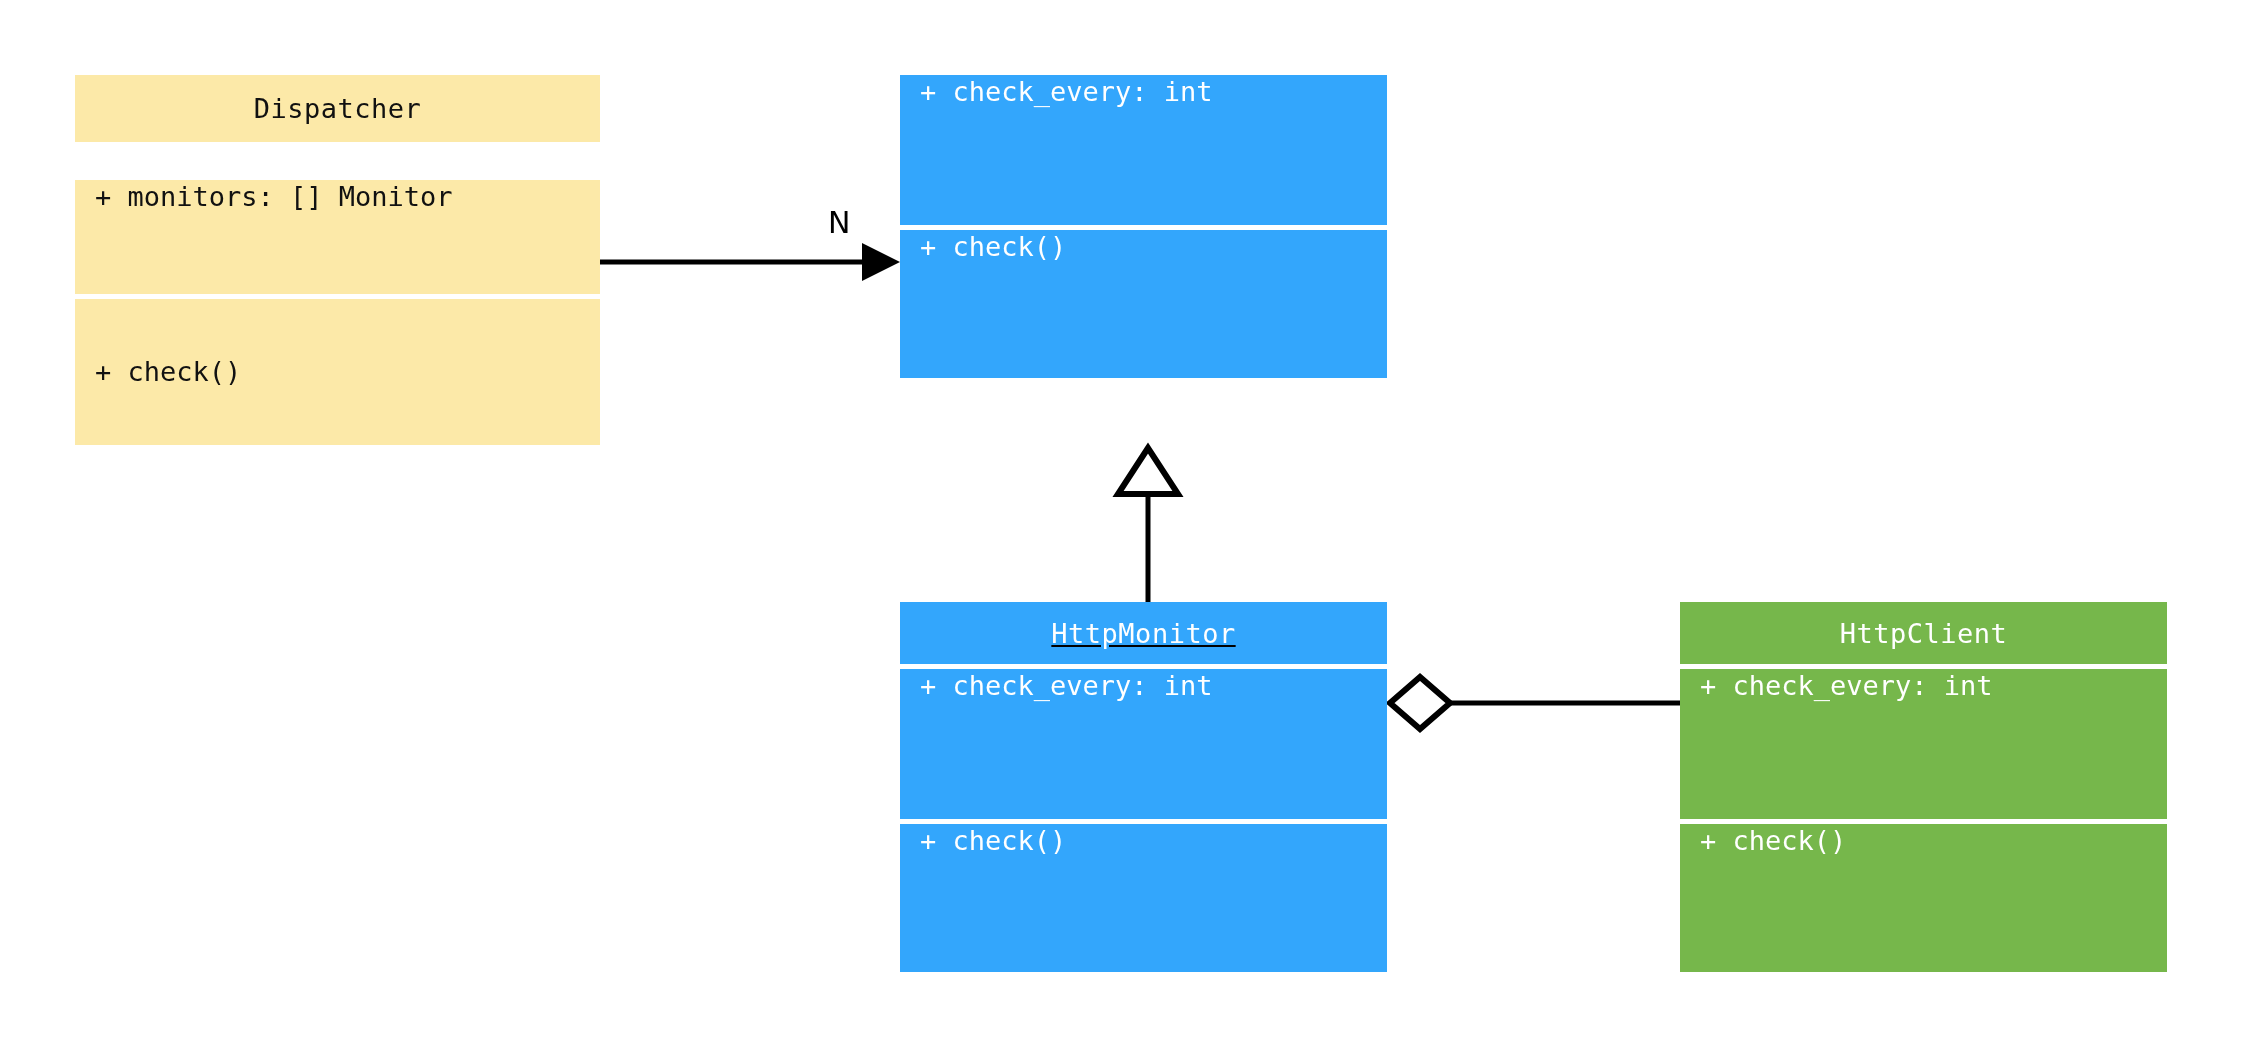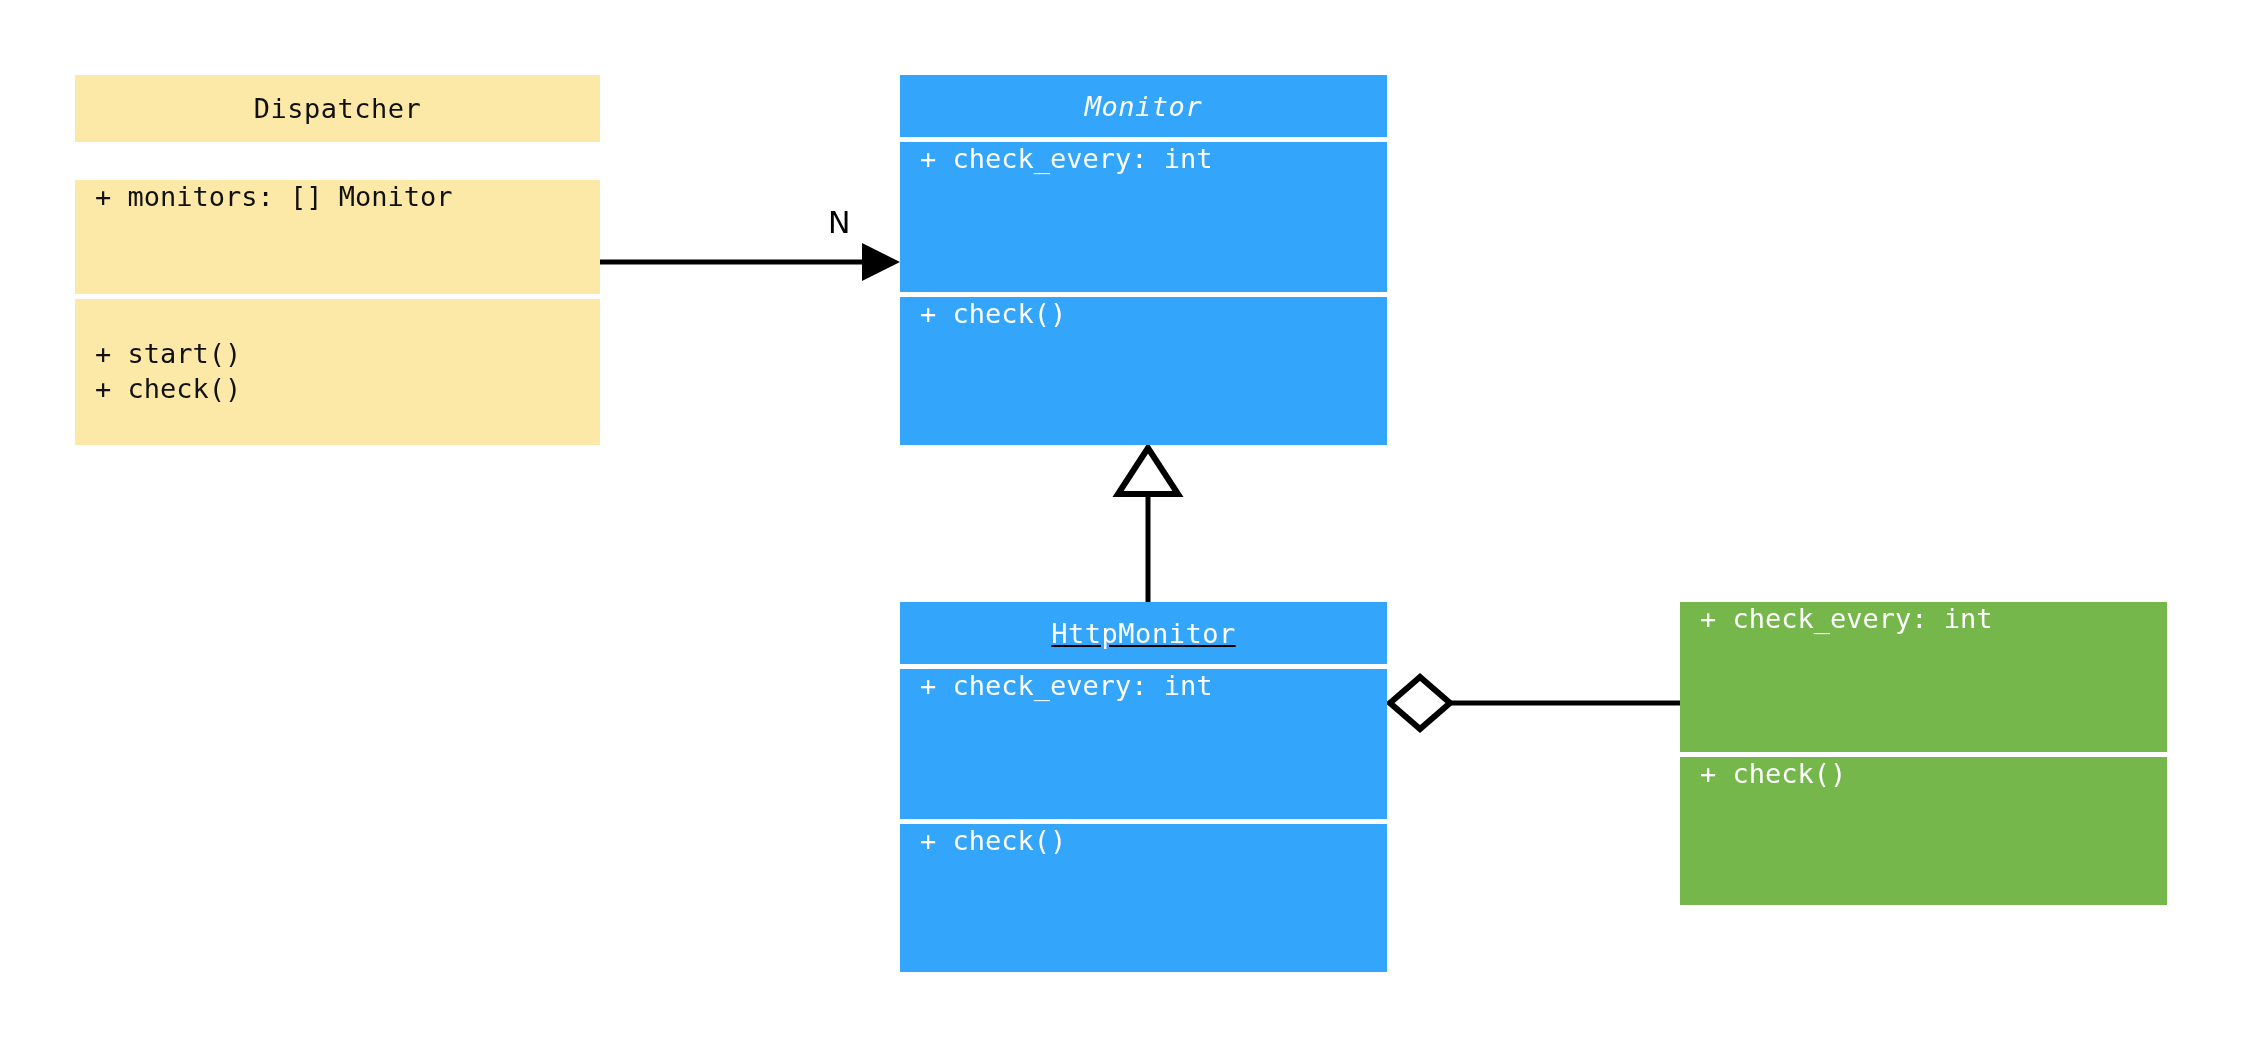--- a/index.html
+++ b/index.html
@@ -125,29 +125,25 @@
   <div class="edge-label" style="left:828px; top:205px;">N</div>
 
   <div class="uml-class theme-yellow" style="left:75px; top:75px; width:525px; height:370px;">
     <div class="compartment title-bar" style="height:72px;">
       <span class="class-title">Dispatcher</span>
     </div>
     <div class="compartment member-list" style="height:124px;margin-top:33px;">
       <div class="member">+ monitors: [] Monitor</div>
     </div>
     <div class="compartment member-list" style="height:158px; justify-content:center;">
-      <div class="member">+ start()</div>
       <div class="member">+ check()</div>
     </div>
   </div>
 
   <div class="uml-class theme-blue" style="left:900px; top:75px; width:487px; height:370px;">
-    <div class="compartment title-bar" style="height:62px;">
-      <span class="class-title abstract">Monitor</span>
-    </div>
     <div class="compartment member-list" style="height:150px;">
       <div class="member">+ check_every: int</div>
     </div>
     <div class="compartment member-list" style="height:148px;">
       <div class="member">+ check()</div>
     </div>
   </div>
 
   <div class="uml-class theme-blue" style="left:900px; top:602px; width:487px; height:370px;">
     <div class="compartment title-bar" style="height:62px;text-decoration:underline;">
@@ -155,20 +151,23 @@
     </div>
     <div class="compartment member-list" style="height:150px;">
       <div class="member">+ check_every: int</div>
     </div>
     <div class="compartment member-list" style="height:148px;">
       <div class="member">+ check()</div>
     </div>
   </div>
 
   <div class="uml-class theme-green" style="left:1680px; top:602px; width:487px; height:370px;">
+    <div class="compartment title-bar" style="height:62px;">
+      <span class="class-title">HttpClient</span>
+    </div>
     <div class="compartment member-list" style="height:150px;">
       <div class="member">+ check_every: int</div>
     </div>
     <div class="compartment member-list" style="height:148px;">
       <div class="member">+ check()</div>
     </div>
   </div>
 
 </div>
 

